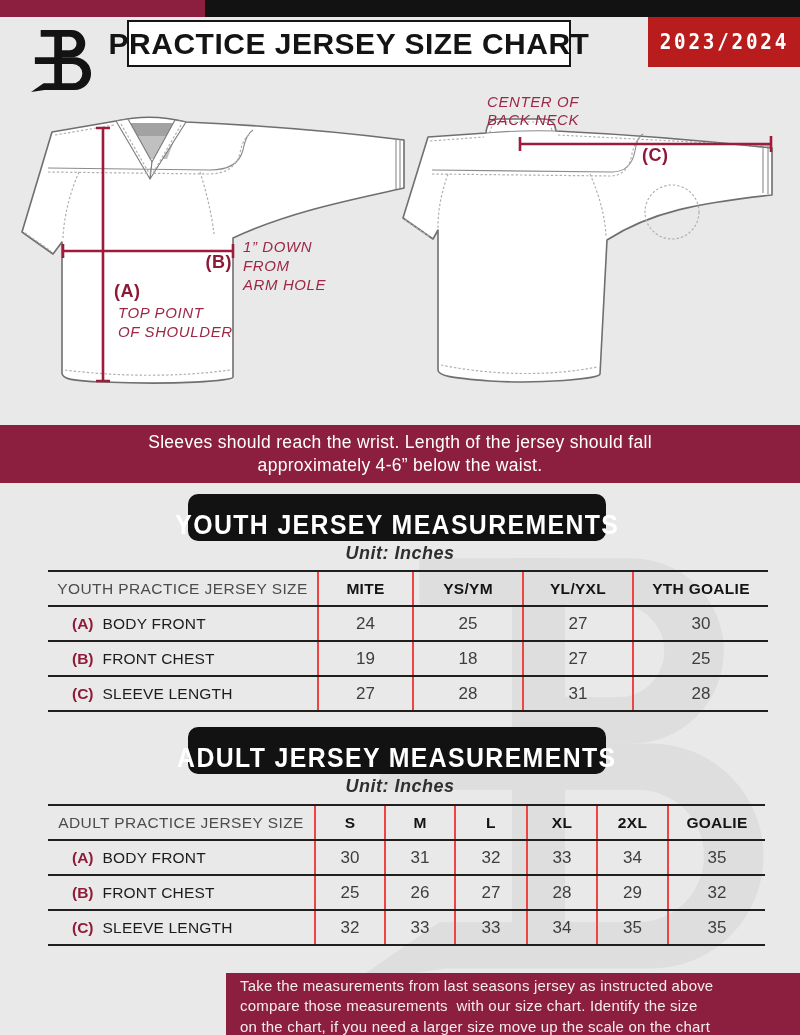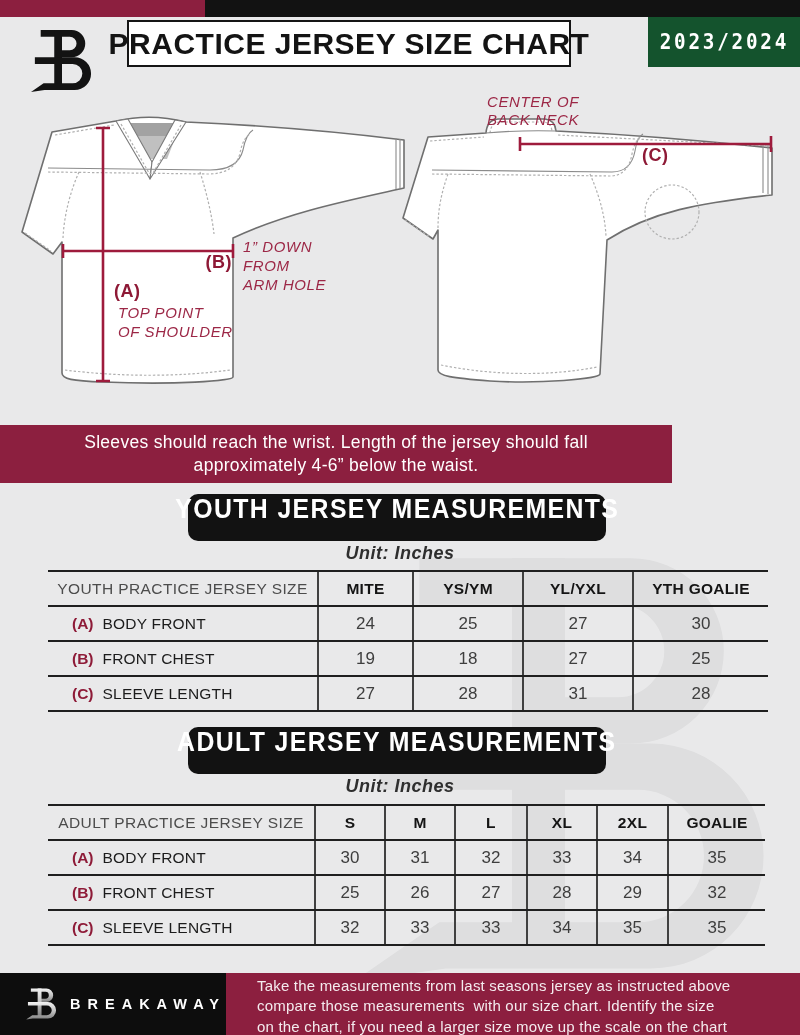--- a/index.html
+++ b/index.html
@@ -6,73 +6,73 @@
   #page{position:relative;width:800px;height:1035px;margin:0 auto;background:#E9E9EA;
         overflow:hidden;font-family:"Liberation Sans",sans-serif;}
   
   .strip{position:absolute;top:0;height:17px;}
   .strip-maroon{left:0;width:205px;background:#8C1F3F;}
   .strip-black{left:205px;width:595px;background:#121212;}
   .logo-header{position:absolute;left:31px;top:26px;width:62px;height:70px;fill:#131313;}
   .title-box{position:absolute;left:127px;top:20px;width:444px;height:47px;background:#ffffff;
              border:2px solid #151515;box-sizing:border-box;display:flex;align-items:center;justify-content:center;}
   .title-box span{font-size:30px;font-weight:700;letter-spacing:.5px;color:#141414;white-space:nowrap;}
-  .season-box{position:absolute;left:648px;top:17px;width:152px;height:50px;background:#14532d;
+  .season-box{position:absolute;left:648px;top:17px;width:152px;height:50px;background:#b91c1c;
               display:flex;align-items:center;justify-content:center;}
   .season-box span{font-family:"DejaVu Sans Mono",monospace;font-size:21px;font-weight:700;
                    letter-spacing:3px;color:#ffffff;transform:scaleX(.92);}
   
   .diagram{position:absolute;left:0;top:90px;width:800px;height:335px;}
   .j-out{fill:#ffffff;stroke:#6f6f6f;stroke-width:1.6;stroke-linejoin:round;}
   .j-band{fill:#ffffff;stroke:#7a7a7a;stroke-width:1.1;stroke-linejoin:round;}
   .j-line{fill:none;stroke:#8b8b8b;stroke-width:1.1;}
   .j-st{fill:none;stroke:#b0b0b0;stroke-width:1.2;stroke-dasharray:2.4 2;}
   .c-dark{fill:#a2a2a2;}
   .c-mid{fill:#c0c0c0;}
   .m-line{stroke:#9E1B3C;stroke-width:2.6;fill:none;}
   .m-key{font:700 18px "Liberation Sans",sans-serif;fill:#8E1936;letter-spacing:.5px;}
   .m-note{font:italic 15px "Liberation Sans",sans-serif;fill:#9C2746;letter-spacing:.6px;}
   
-  .banner{position:absolute;left:0;top:425px;width:672px;height:58px;background:#8C1F3F;
+  .banner{position:absolute;left:0;top:425px;width:800px;height:58px;background:#8C1F3F;
           display:flex;align-items:center;justify-content:center;}
   .banner span{color:#ffffff;font-size:17.5px;line-height:23px;text-align:center;
                letter-spacing:.3px;white-space:pre-wrap;}
   
   .section-title{position:absolute;left:188px;width:418px;height:47px;background:#121212;
-                 border-radius:10px;display:flex;align-items:flex-start;justify-content:center;}
+                 border-radius:10px;display:flex;align-items:flex-end;justify-content:center;}
   .section-title span{color:#ffffff;font-size:27px;font-weight:700;letter-spacing:1.5px;
                       transform:scaleX(.92);white-space:nowrap;}
   .youth-title{top:494px;}
   .adult-title{top:727px;}
   .unit{position:absolute;left:0;width:800px;text-align:center;font-style:italic;font-weight:700;
         font-size:18px;color:#2e2e2e;letter-spacing:.5px;}
   .unit-youth{top:543px;}
   .unit-adult{top:776px;}
   
   .szt{position:absolute;left:48px;border-collapse:collapse;table-layout:fixed;}
   .szt-youth{top:570px;width:720px;}
   .szt-adult{top:804px;width:717px;}
   .szt th,.szt td{border-top:2px solid #1f1f1f;border-bottom:2px solid #1f1f1f;height:33px;
                   padding:0;text-align:center;vertical-align:middle;}
-  .szt th:not(:first-child),.szt td:not(:first-child){border-left:2px solid #404040;}
+  .szt th:not(:first-child),.szt td:not(:first-child){border-left:2px solid #ef4444;}
   .szt th{font-size:15.5px;font-weight:700;color:#141414;letter-spacing:.3px;}
   .szt th.rowhead{font-weight:400;color:#4c4c4c;font-size:15.5px;letter-spacing:.4px;}
   .szt td{font-size:17px;color:#3e3e3e;}
   .szt td.lbl{text-align:left;padding-left:24px;font-size:15.5px;color:#1c1c1c;}
   .szt td.lbl .key{color:#8E1B38;font-weight:700;margin-right:9px;}
   .szt td.lbl .lab{font-weight:400;letter-spacing:.2px;}
   
   .watermark{position:absolute;left:335px;top:545px;width:460px;height:450px;fill:#000000;opacity:.045;}
   
   .footer-black{position:absolute;left:0;top:973px;width:226px;height:62px;background:#0d0d0d;
                 display:flex;align-items:center;}
   .logo-footer{width:32px;height:36px;margin-left:26px;}
   .brand{color:#ffffff;font-size:14.5px;font-weight:700;letter-spacing:7px;margin-left:13px;}
   .footer-maroon{position:absolute;left:226px;top:973px;width:574px;height:62px;background:#8C1F3F;
-                 box-sizing:border-box;padding:3px 6px 0 31px;}
+                 box-sizing:border-box;padding:3px 6px 0 14px;}
   .footer-maroon span{color:#F4EBEE;font-size:15px;line-height:20.3px;white-space:pre-wrap;
                       letter-spacing:.2px;}
 </style>
 </head>
 <body>
 
 <svg width="0" height="0" style="position:absolute">
   <defs>
     <symbol id="blogo" viewBox="0 0 64 68">
       <path d="M10,2 L42,2 A14,14 0 0 1 42,30 L27,30 L27,23 L40,23 A7,7 0 0 0 40,9 L10,9 Z"></path>
@@ -254,25 +254,19 @@
         <td>32</td>
         <td>33</td>
         <td>33</td>
         <td>34</td>
         <td>35</td>
         <td>35</td>
       </tr>
     </tbody>
   </table>
 
-  <div class="footer-black">
-    <svg class="logo-footer" viewBox="0 0 64 68">
-        <use href="#blogo" fill="url(#silver)"></use>
-      </svg>
-    <span class="brand">BREAKAWAY</span>
-  </div>
   <div class="footer-maroon">
     <span>Take the measurements from last seasons jersey as instructed above
 compare those measurements  with our size chart. Identify the size
 on the chart, if you need a larger size move up the scale on the chart</span>
   </div>
 
 </div>
 
 </body></html>

